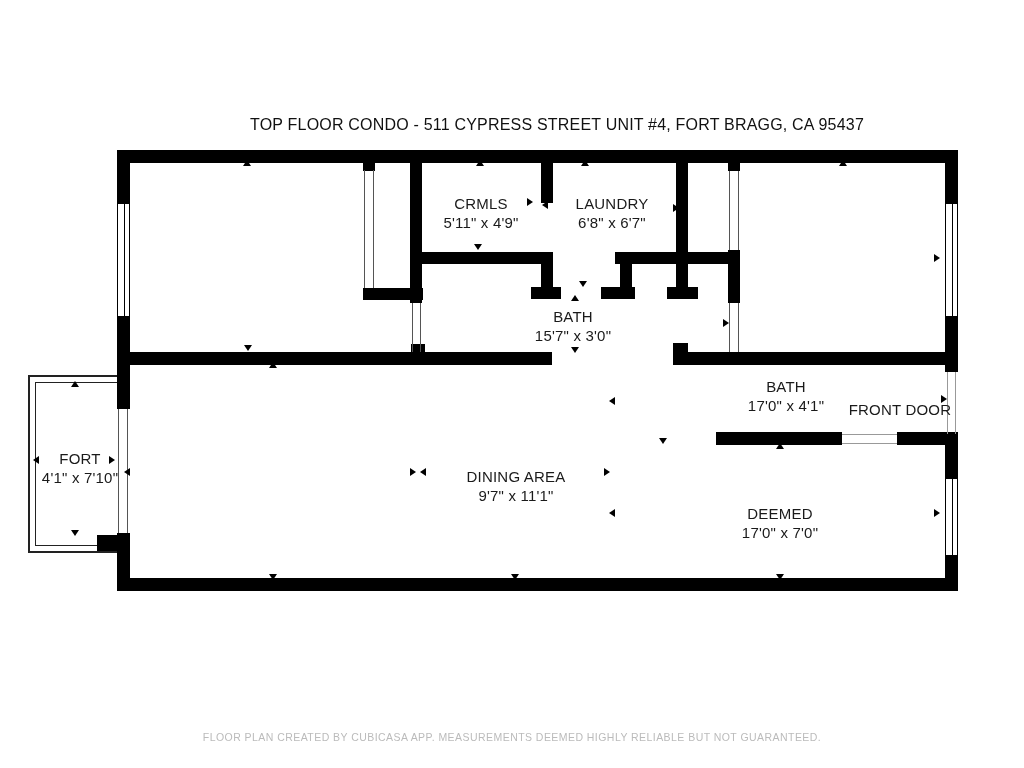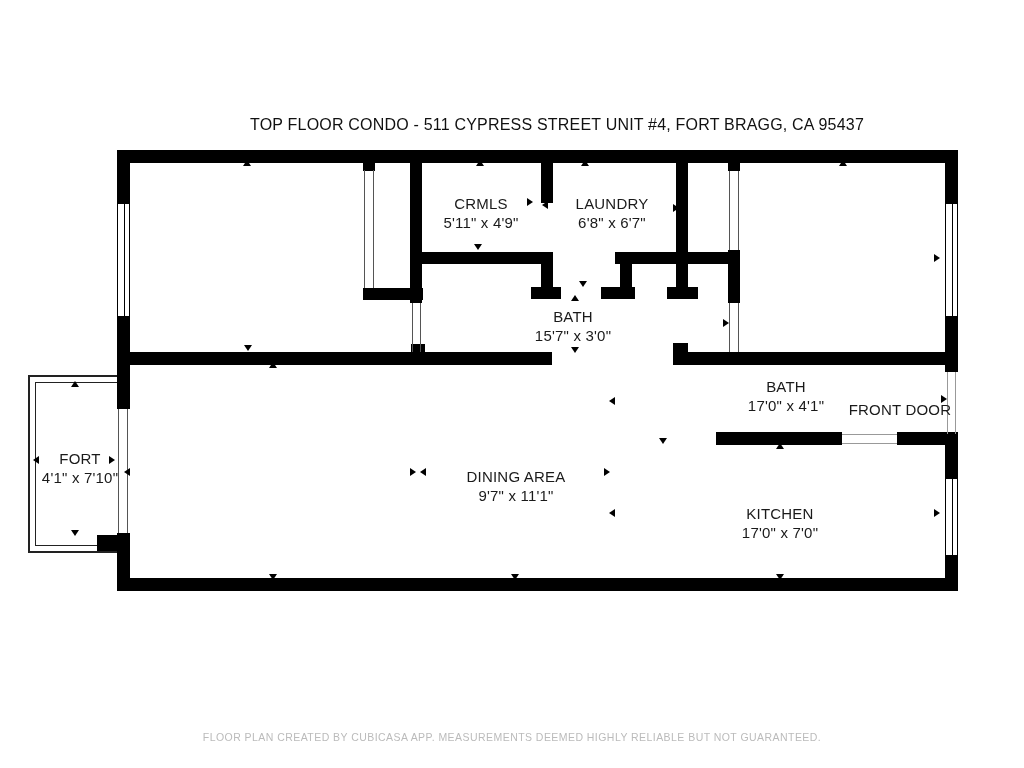--- a/index.html
+++ b/index.html
@@ -145,21 +145,21 @@
   </div>
   <div class="room" style="left:80px;top:468px">
     <span>FORT</span><br>
     <span>4'1" x 7'10"</span>
   </div>
   <div class="room" style="left:516px;top:486px">
     <span>DINING AREA</span><br>
     <span>9'7" x 11'1"</span>
   </div>
   <div class="room" style="left:780px;top:523px">
-    <span>KITCHEN</span><br>
+    <span>DEEMED</span><br>
     <span>17'0" x 7'0"</span>
   </div>
 
   <div class="single" style="left:900px;top:409px">FRONT DOOR</div>
 
   <div id="footer">FLOOR PLAN CREATED BY CUBICASA APP. MEASUREMENTS DEEMED HIGHLY RELIABLE BUT NOT GUARANTEED.</div>
 
 </div>
 
 </body></html>

